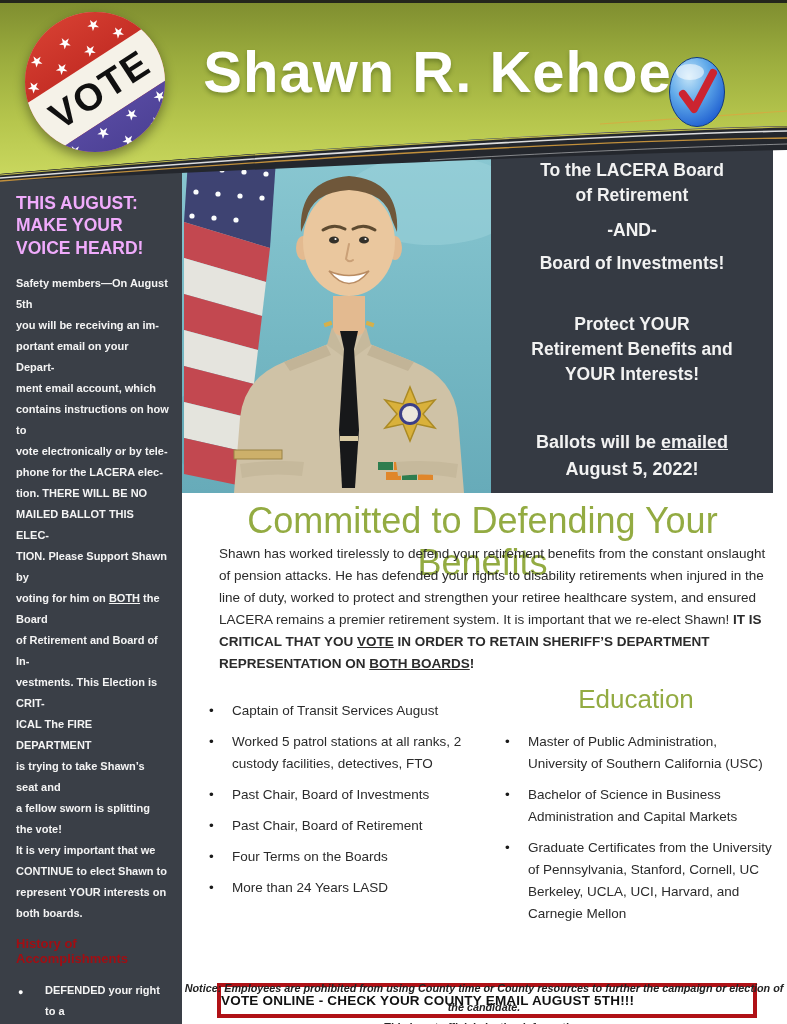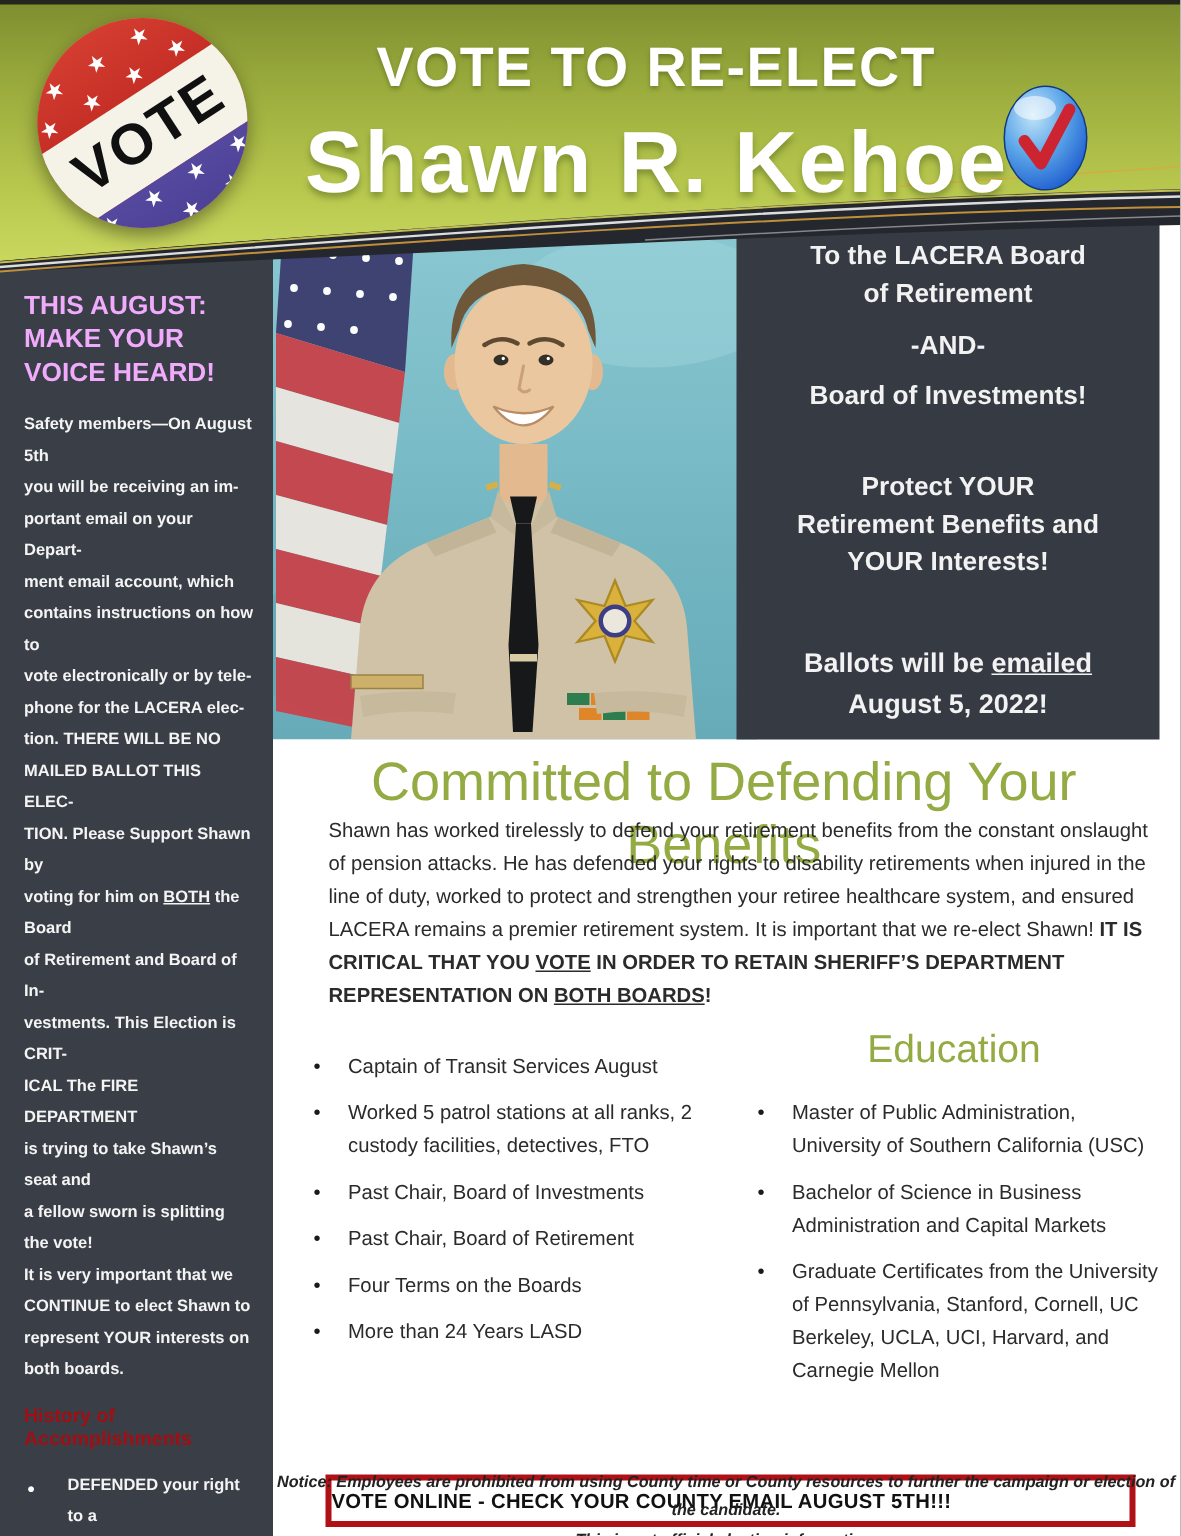--- a/index.html
+++ b/index.html
@@ -223,21 +223,20 @@
     <rect x="0" y="0" width="787" height="3" fill="#23261c"></rect>
     <path d="M0,174 C260,152 560,131 787,126 L787,150 C560,154 260,170 0,181 Z" fill="#24272d"></path>
     <path d="M0,175 C260,153 560,132 787,127" stroke="#d6ce54" stroke-width="1.2" fill="none" opacity="0.9"></path>
     <path d="M0,178 C280,156 560,136 787,131" stroke="#f2f2f2" stroke-width="1.6" fill="none" opacity="0.9"></path>
     <path d="M0,181 C280,160 560,141 787,138" stroke="#dda23e" stroke-width="1.3" fill="none" opacity="0.85"></path>
     <path d="M430,160 C600,150 720,146 787,144" stroke="#ffffff" stroke-width="1" fill="none" opacity="0.45"></path>
     <path d="M600,124 C680,118 740,114 787,111" stroke="#dfa43e" stroke-width="1.1" fill="none" opacity="0.7"></path>
   </svg>
 
   <div class="header-text">
-    <div class="kicker">VOTE TO RE-ELECT</div>
     <div class="cand-name">Shawn R. Kehoe</div>
   </div>
 
   <div class="badge">
     <div class="badge-inner">
       <div class="b-red">
         <div class="star-row">★ ★ ★ ★ ★</div>
         <div class="star-row">★ ★ ★ ★</div>
       </div>
       <div class="b-white">

